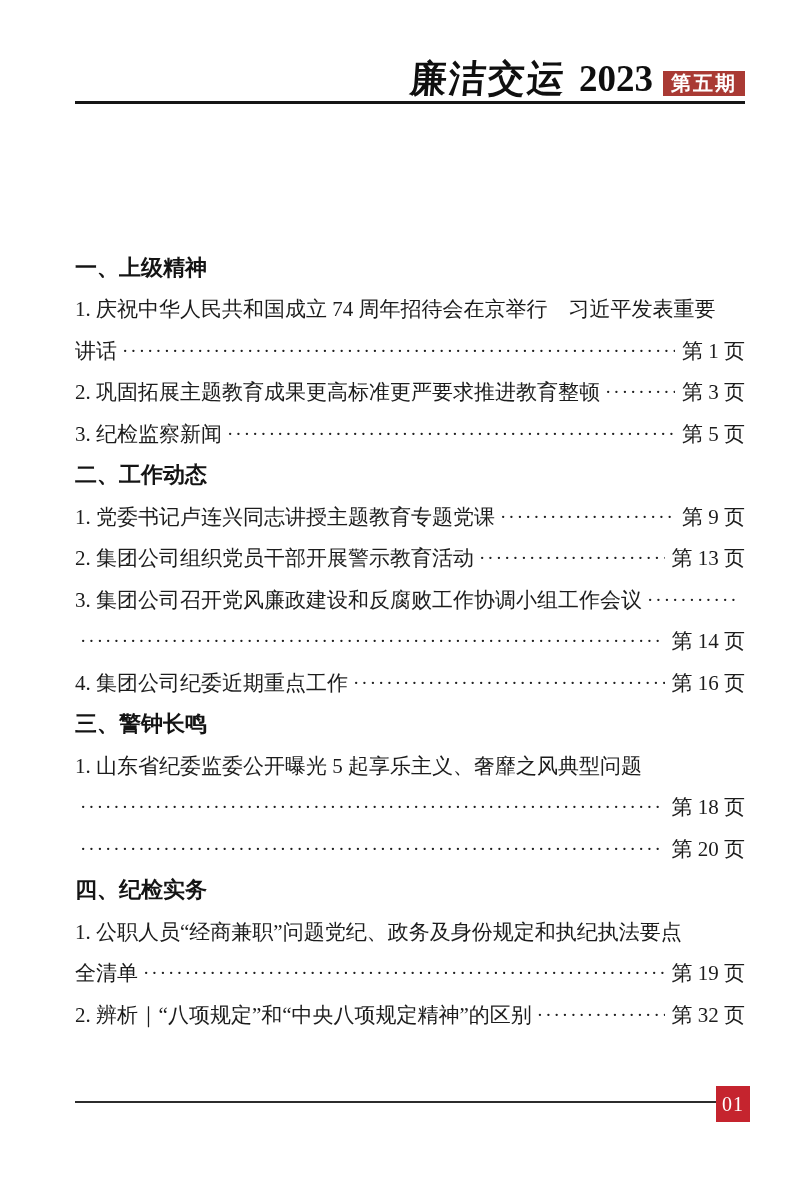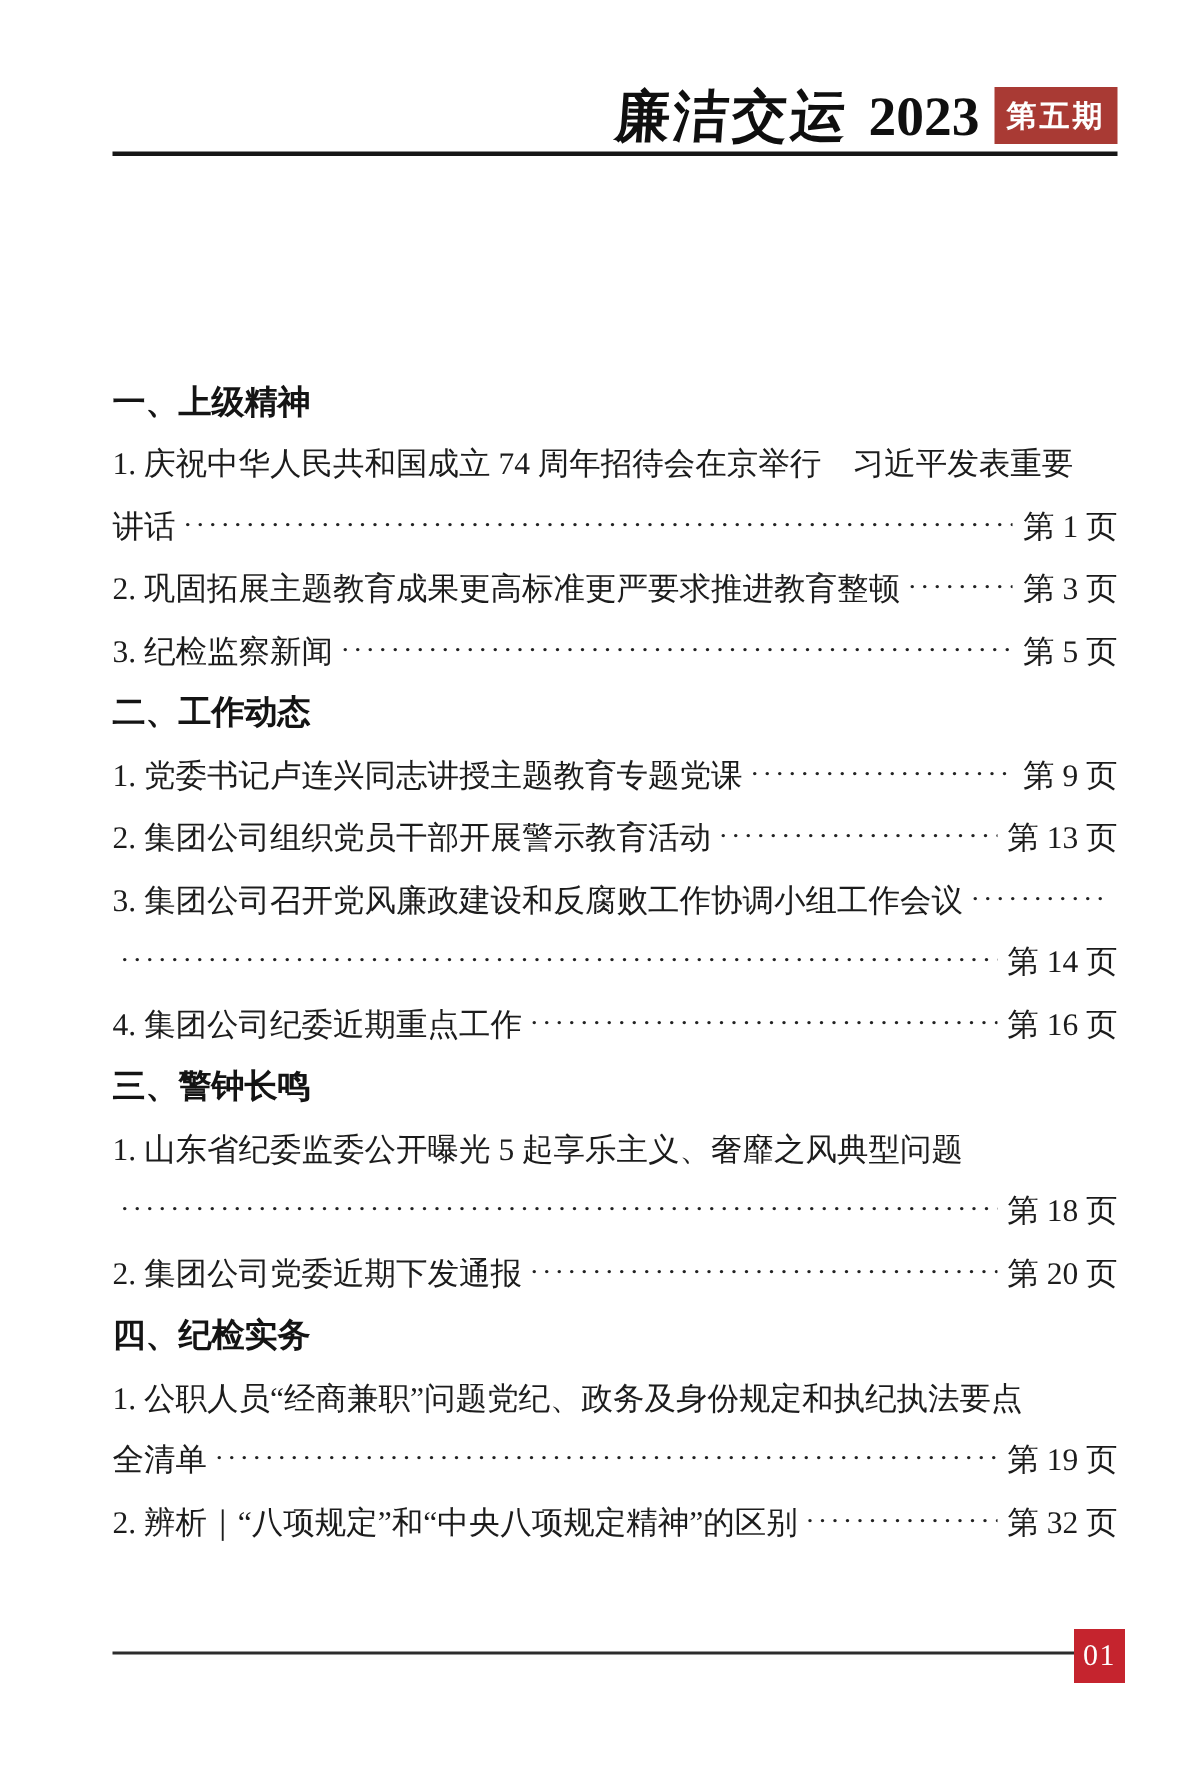--- a/index.html
+++ b/index.html
@@ -38,21 +38,21 @@
     font-family: "Liberation Serif", serif;
     font-weight: 900;
     font-size: 37px;
     line-height: 1;
     color: #0f0f0f;
     margin-left: 13px;
   }
   .issue-badge {
     margin-left: 10px;
     margin-bottom: 1px;
-    height: 38px;
+    height: 25px;
     padding: 0 8px;
     display: flex;
     align-items: center;
     justify-content: center;
     color: #ffffff;
     font-weight: 700;
     font-size: 20px;
     letter-spacing: 2px;
     font-family: "Liberation Serif", serif;
   }
@@ -185,21 +185,20 @@
       <div class="toc-heading">三、警钟长鸣</div>
       <div class="toc-line">
         <span class="toc-text">1. 山东省纪委监委公开曝光 5 起享乐主义、奢靡之风典型问题</span>
       </div>
       <div class="toc-line">
         <span class="toc-text"></span>
         <span class="leader">········································································································································································································</span>
         <span class="toc-page">第 18 页</span>
       </div>
       <div class="toc-line">
-        <span class="toc-text">2. 集团公司党委近期下发通报</span>
         <span class="leader">········································································································································································································</span>
         <span class="toc-page">第 20 页</span>
       </div>
       <div class="toc-heading">四、纪检实务</div>
       <div class="toc-line">
         <span class="toc-text">1. 公职人员“经商兼职”问题党纪、政务及身份规定和执纪执法要点</span>
       </div>
       <div class="toc-line">
         <span class="toc-text">全清单</span>
         <span class="leader">········································································································································································································</span>

